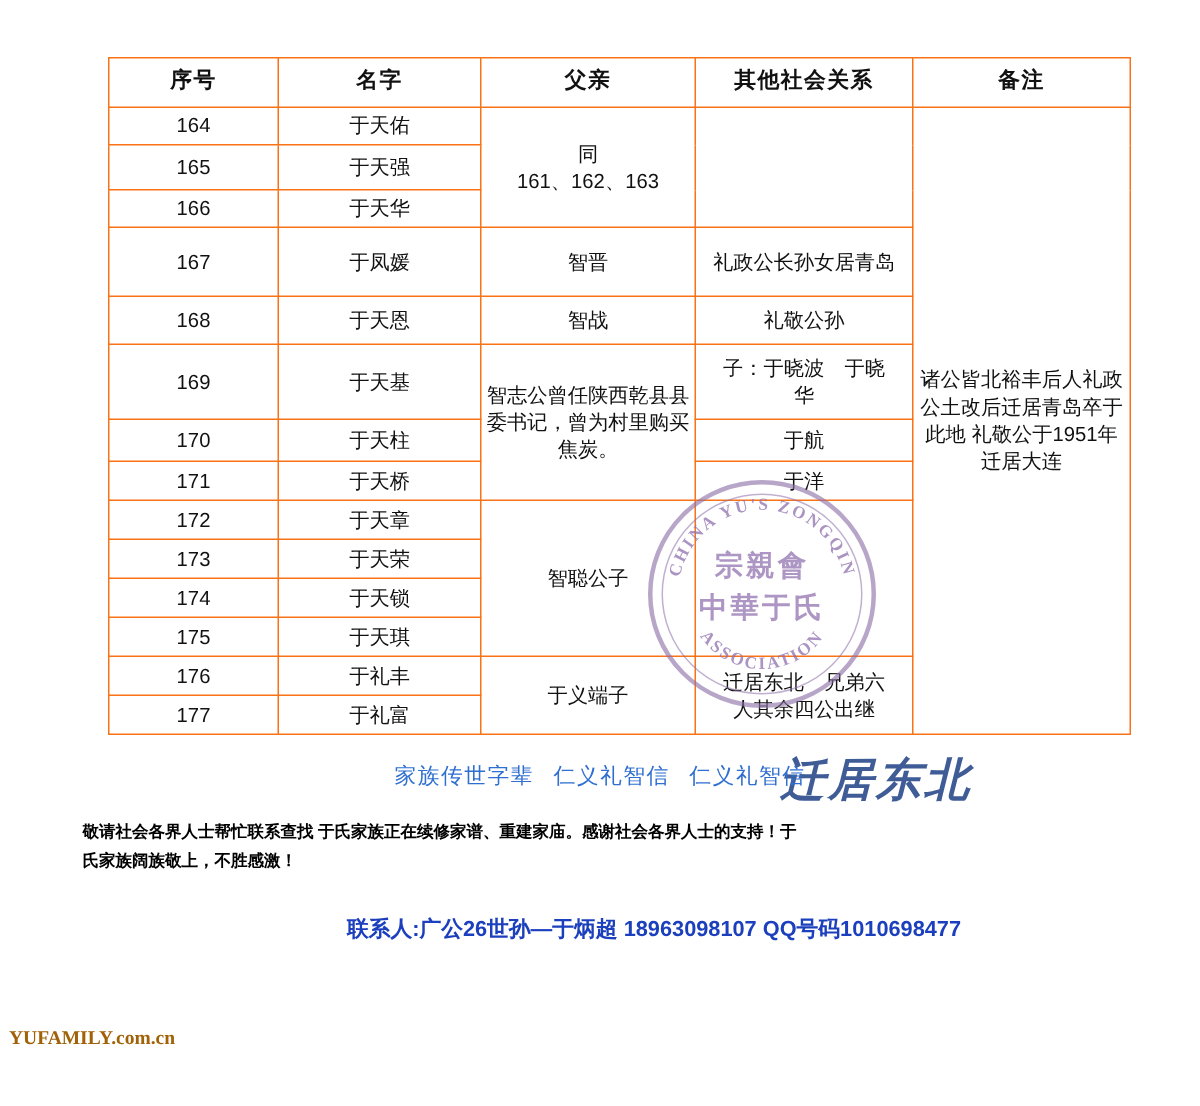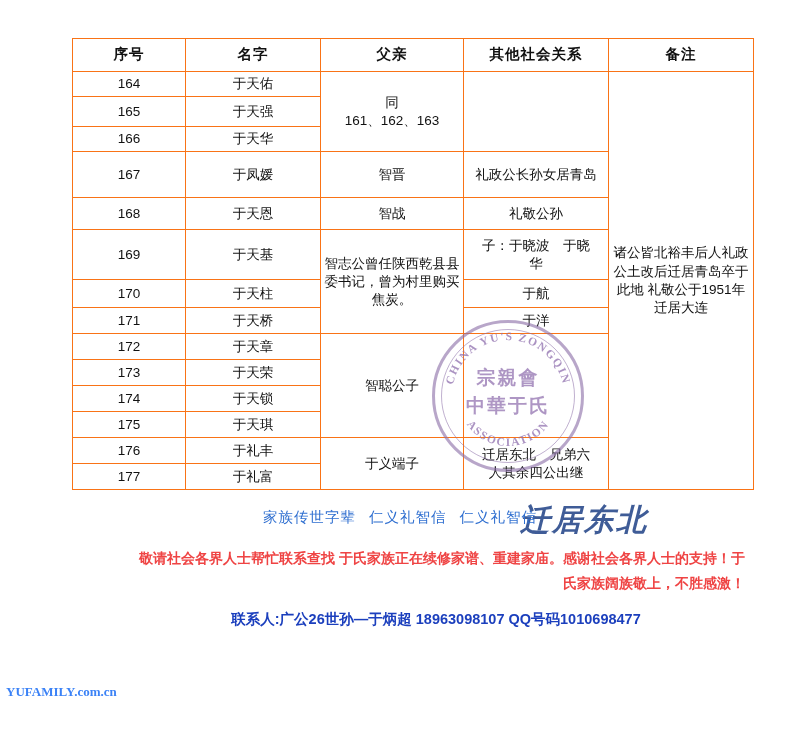--- a/index.html
+++ b/index.html
@@ -133,42 +133,42 @@
     font-size: 14.5px;
     letter-spacing: 1px;
   }
   .motto span { padding: 0 4px; }
 
   .notice {
     position: absolute;
     left: 55px;
     top: 546px;
     width: 690px;
-    text-align: right;
-    color: #ef4444;
-    font-size: 14px;
+    text-align: left;
+    color: #000000;
+    font-size: 11px;
     font-weight: bold;
     line-height: 1.75;
   }
   .contact {
     position: absolute;
     left: 0;
     top: 610px;
     width: 800px;
     text-align: center;
     color: #1b3fbd;
     font-size: 14.5px;
     font-weight: bold;
     padding-left: 36px;
   }
   .site-url {
     position: absolute;
     left: 6px;
     top: 684px;
-    color: #3b82f6;
+    color: #a16207;
     font-size: 13px;
     font-weight: bold;
     font-family: "Liberation Serif", serif;
   }
   .two-line { line-height: 1.5; }
 </style>
 </head>
 <body>
 
 <div id="page">

